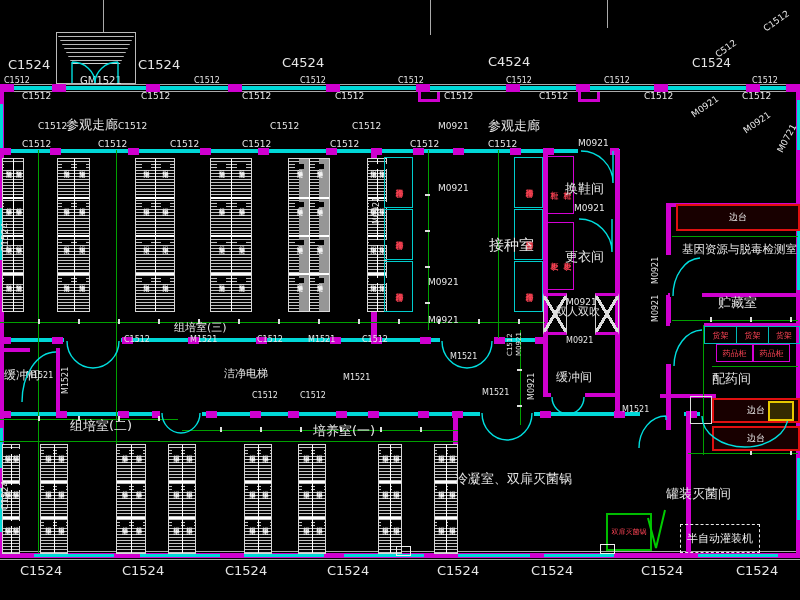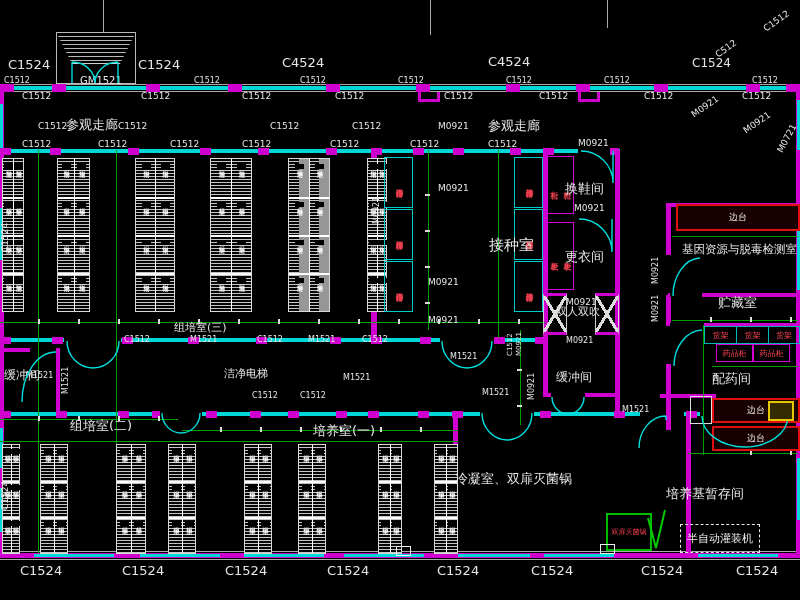--- a/index.html
+++ b/index.html
@@ -408,21 +408,21 @@
       <span class="lbl" style="left: 565px; top: 182px; font-size: 13px;">换鞋间</span>
       <span class="lbl" style="left: 565px; top: 250px; font-size: 13px;">更衣间</span>
       <span class="lbl" style="left: 556px; top: 306px; font-size: 11px;">双人双吹</span>
       <span class="lbl" style="left: 556px; top: 371px; font-size: 12px;">缓冲间</span>
       <span class="lbl" style="left: 4px; top: 369px; font-size: 12px;">缓冲间</span>
       <span class="lbl" style="left: 224px; top: 368px; font-size: 11px;">洁净电梯</span>
       <span class="lbl" style="left: 174px; top: 322px; font-size: 11px;">组培室(三)</span>
       <span class="lbl" style="left: 70px; top: 419px; font-size: 13px;">组培室(二)</span>
       <span class="lbl" style="left: 313px; top: 424px; font-size: 13px;">培养室(一)</span>
       <span class="lbl" style="left: 455px; top: 472px; font-size: 13px;">冷凝室、双扉灭菌锅</span>
-      <span class="lbl" style="left: 666px; top: 487px; font-size: 13px;">培养基暂存间</span>
+      <span class="lbl" style="left: 666px; top: 487px; font-size: 13px;">罐装灭菌间</span>
       <span class="lbl" style="left: 682px; top: 244px; font-size: 11.5px;">基因资源与脱毒检测室</span>
       <span class="lbl" style="left: 718px; top: 296px; font-size: 13px;">贮藏室</span>
       <span class="lbl" style="left: 712px; top: 372px; font-size: 13px;">配药间</span>
       <span class="lbl" style="left: 8px; top: 58px; font-size: 13px;">C1524</span>
       <span class="lbl" style="left: 138px; top: 58px; font-size: 13px;">C1524</span>
       <span class="lbl" style="left: 282px; top: 56px; font-size: 13px;">C4524</span>
       <span class="lbl" style="left: 488px; top: 55px; font-size: 13px;">C4524</span>
       <span class="lbl" style="left: 692px; top: 57px; font-size: 12px;">C1524</span>
       <span class="lbl" style="left: 714px; top: 52px; font-size: 9px; transform: rotate(-35deg);">C512</span>
       <span class="lbl" style="left: 762px; top: 26px; font-size: 9px; transform: rotate(-35deg);">C1512</span>

